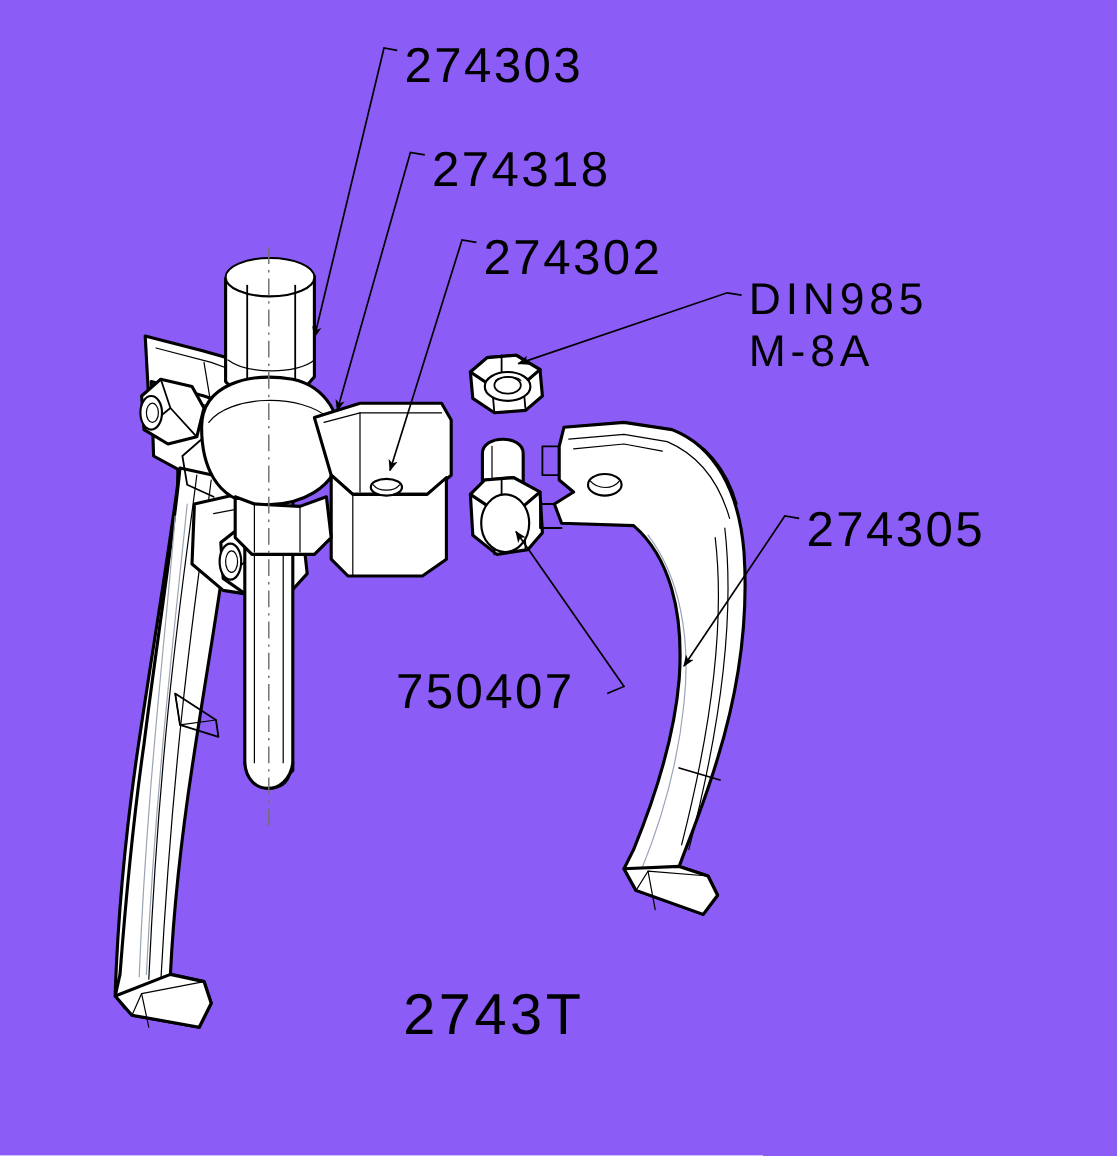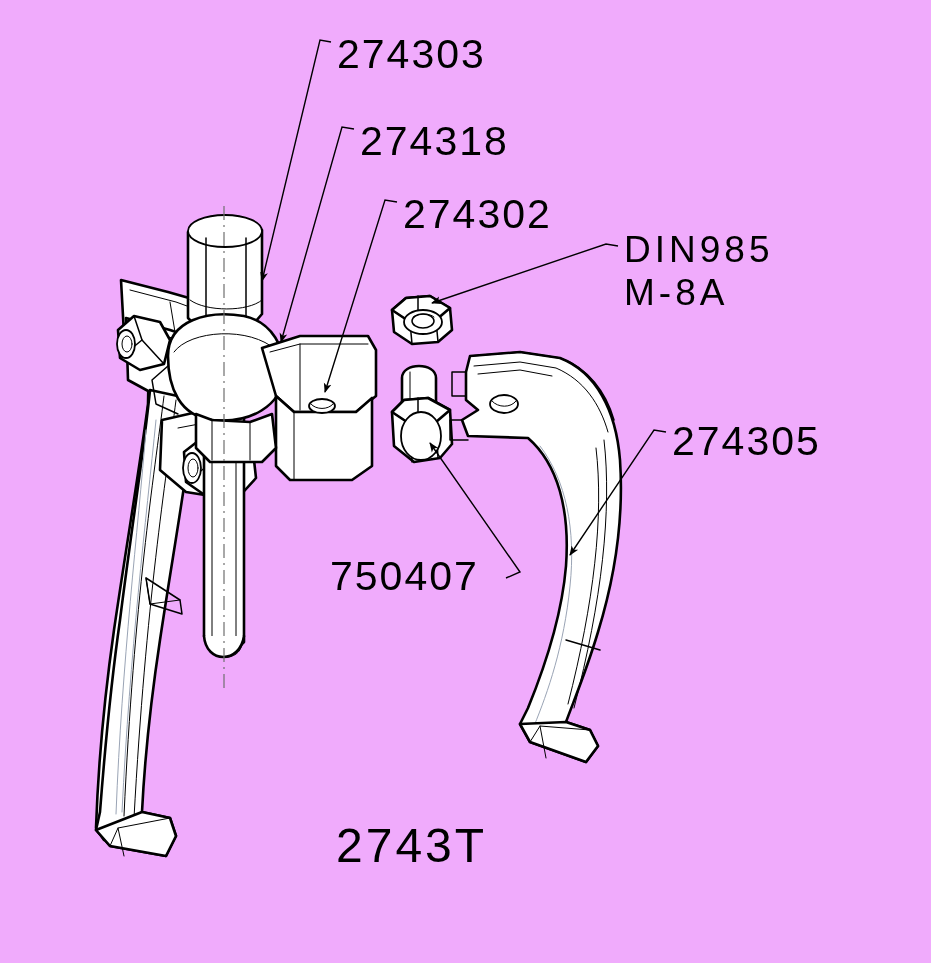--- a/index.html
+++ b/index.html
@@ -8,21 +8,21 @@
     padding: 0;
     background: #ffffff;
   }
   body {
     font-family: "Liberation Sans", sans-serif;
   }
   #drawing-root {
     position: relative;
     width: 931px;
     height: 963px;
-    background: #f0abfc;
+    background: #8b5cf6;
     overflow: hidden;
   }
   #drawing-svg {
     position: absolute;
     left: 0;
     top: 0;
     width: 931px;
     height: 963px;
     display: block;
   }

